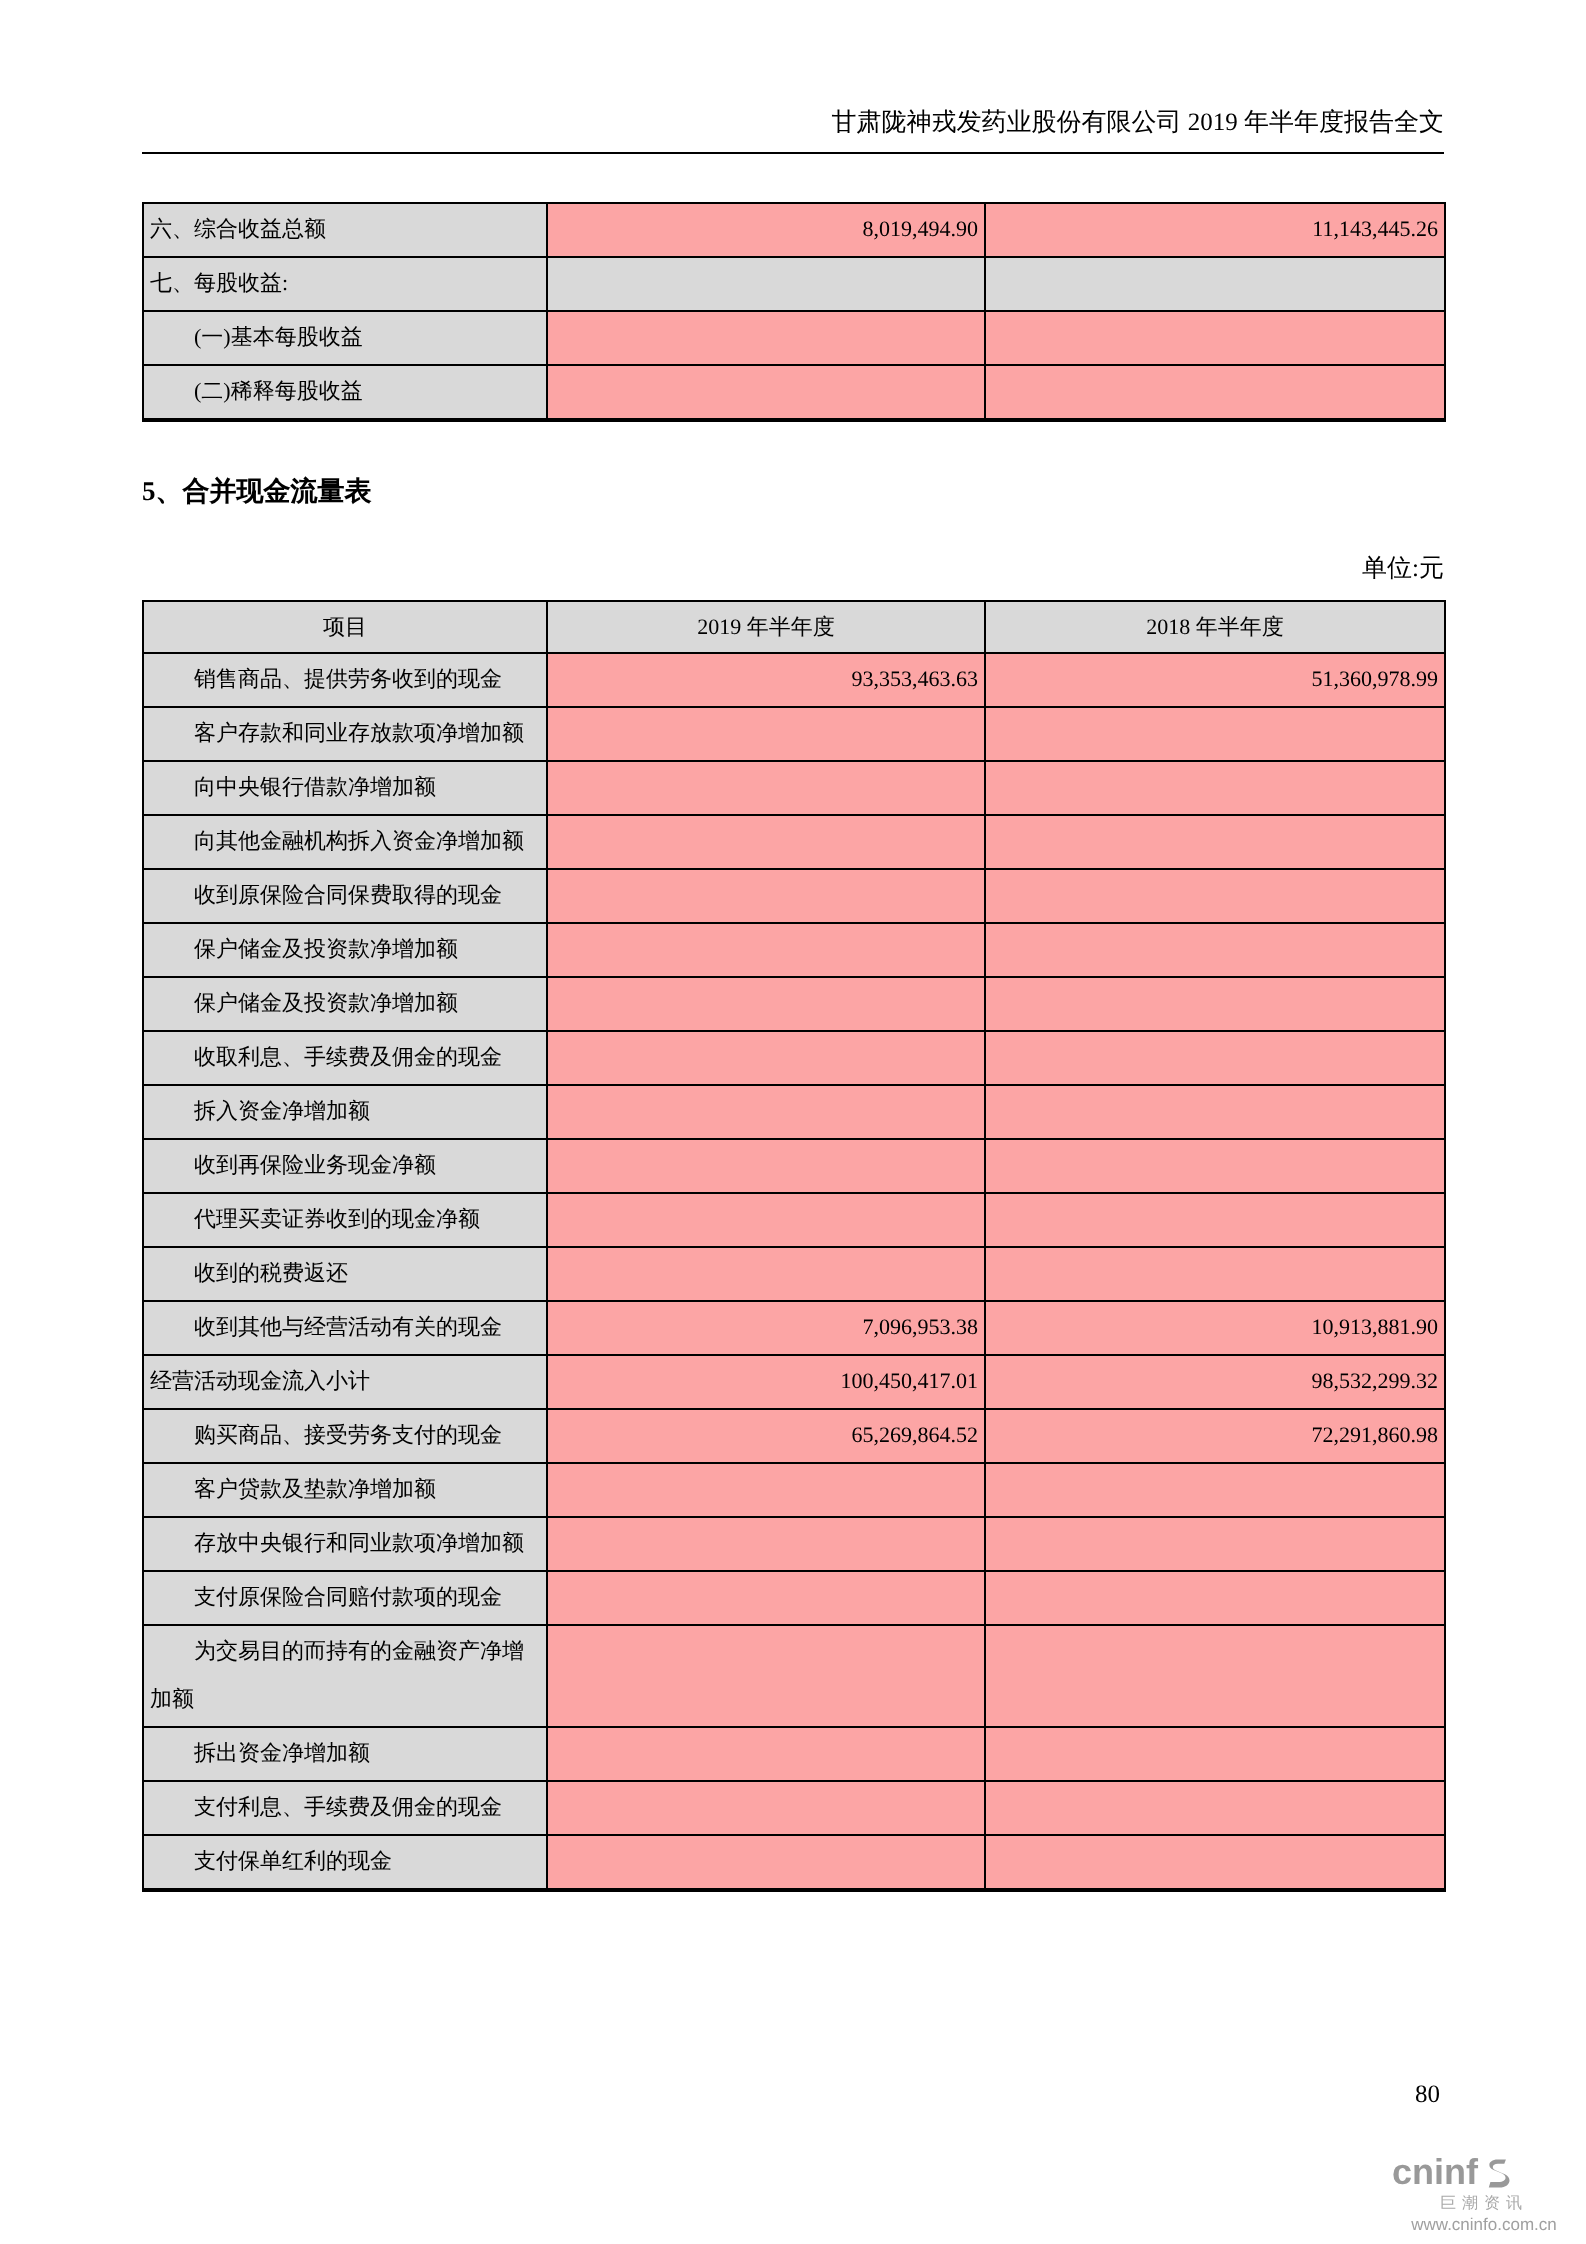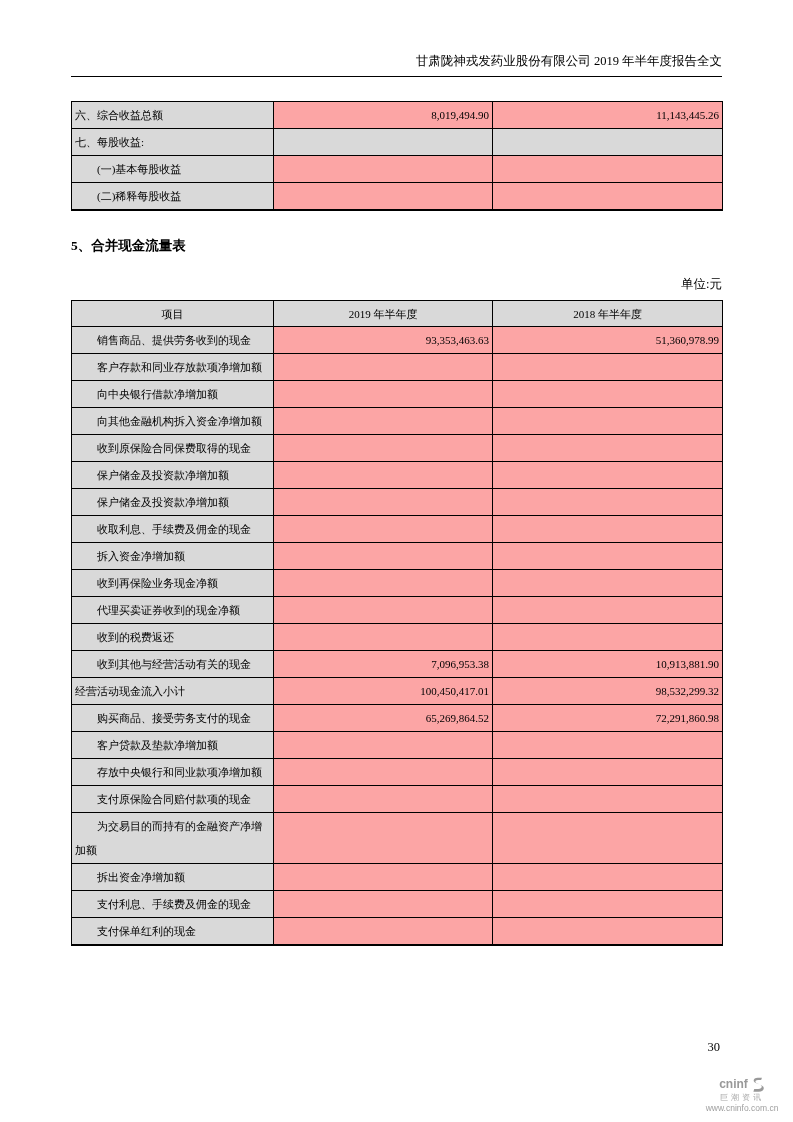--- a/index.html
+++ b/index.html
@@ -85,25 +85,25 @@
     top: 1077px;
     right: 5px;
     width: 92px;
     color: #9d9d9d;
     text-align: center;
     line-height: 1.1;
   }
   .logo-top {
     display: flex;
     align-items: center;
-    justify-content: center;
+    justify-content: flex-start;
     gap: 1px;
     font-family: "Liberation Sans", "DejaVu Sans", sans-serif;
     font-weight: bold;
-    font-size: 12px;
+    font-size: 18px;
     color: #999999;
   }
   .logo-swirl { width: 16px; height: 16px; display: inline-block; }
   .logo-swirl svg { width: 100%; height: 100%; fill: #999999; }
   .logo-cn {
     font-size: 8px;
     letter-spacing: 3px;
     color: #a8a8a8;
     margin-top: 1px;
   }
@@ -279,21 +279,21 @@
           <tr>
             <td class="lbl indent">支付保单红利的现金</td>
             <td class="val"></td>
             <td class="val"></td>
           </tr>
         </tbody>
     </table>
 
   </div>
 
-  <div class="page-number">30</div>
+  <div class="page-number">80</div>
 
   <div class="cninfo-logo">
     <div class="logo-top">
       <span>cninf</span>
       <span class="logo-swirl">
         <svg viewBox="0 0 20 20" xmlns="http://www.w3.org/2000/svg">
           <path d="M11 1 C5.5 1 4 5.5 8.5 7.5 L13.5 9.5 C17.5 11.2 16.5 15 11.5 15 L6.5 15 L5.5 18.5 L12 18.5 C19 18.5 20.5 12.5 15.5 10.2 L10 7.8 C6.8 6.4 7.6 3.6 11.2 3.6 L15.2 3.6 L16.2 1 Z"></path>
         </svg>
       </span>
     </div>

